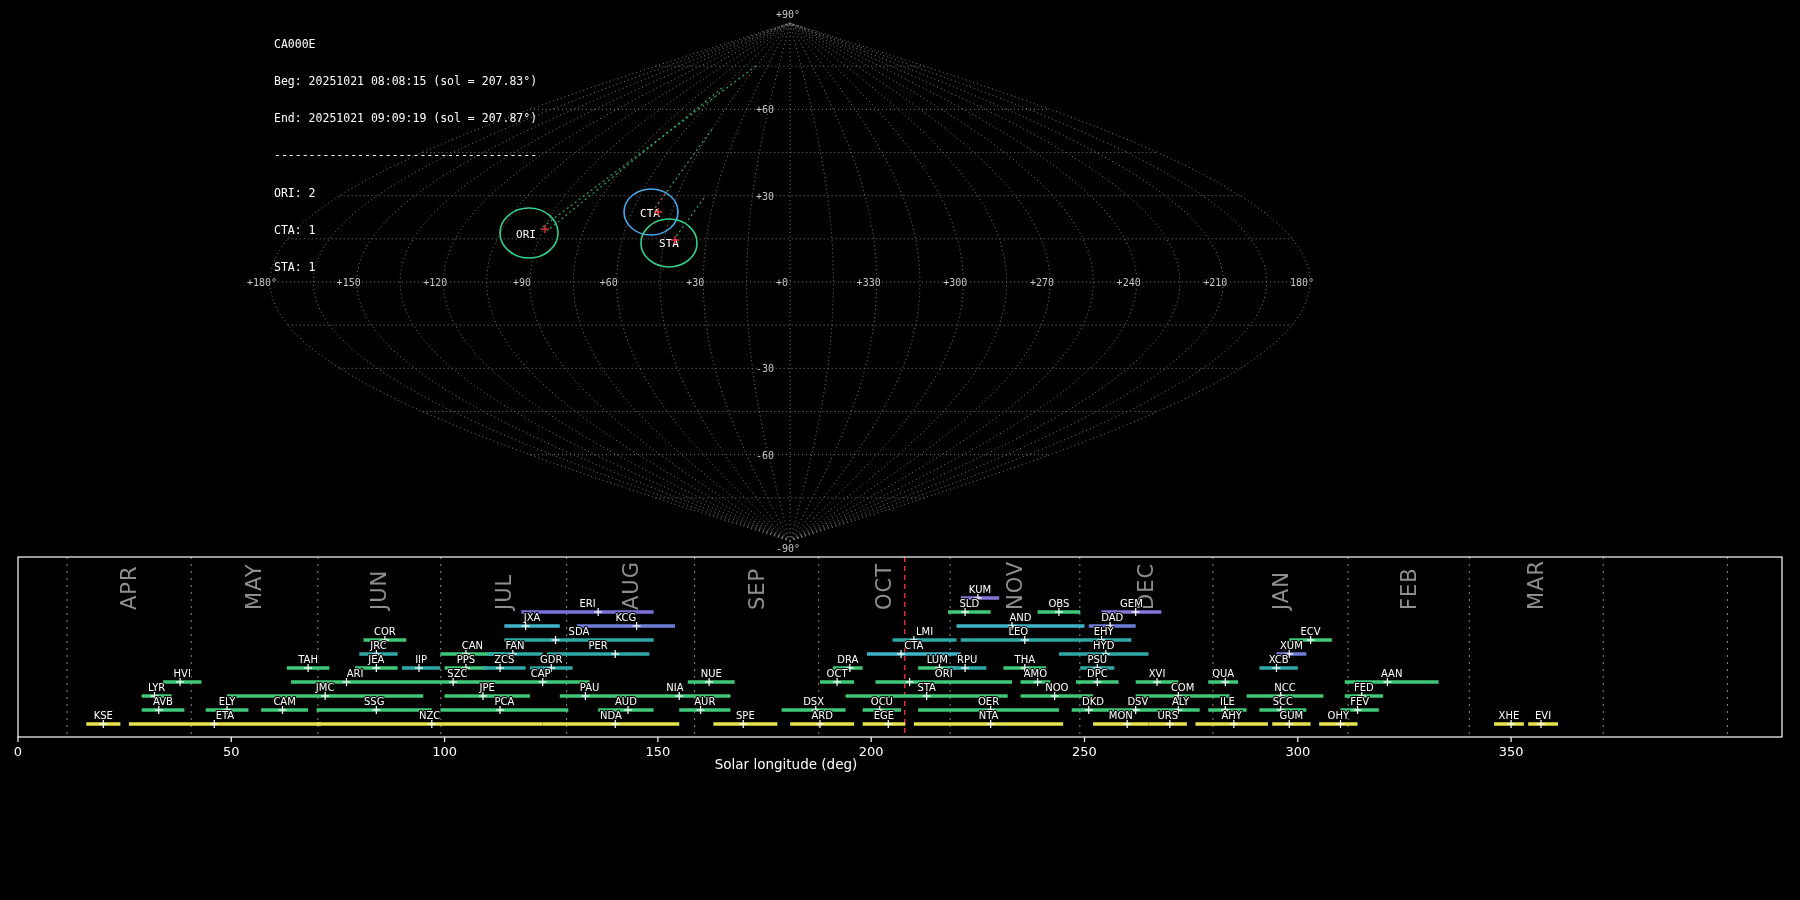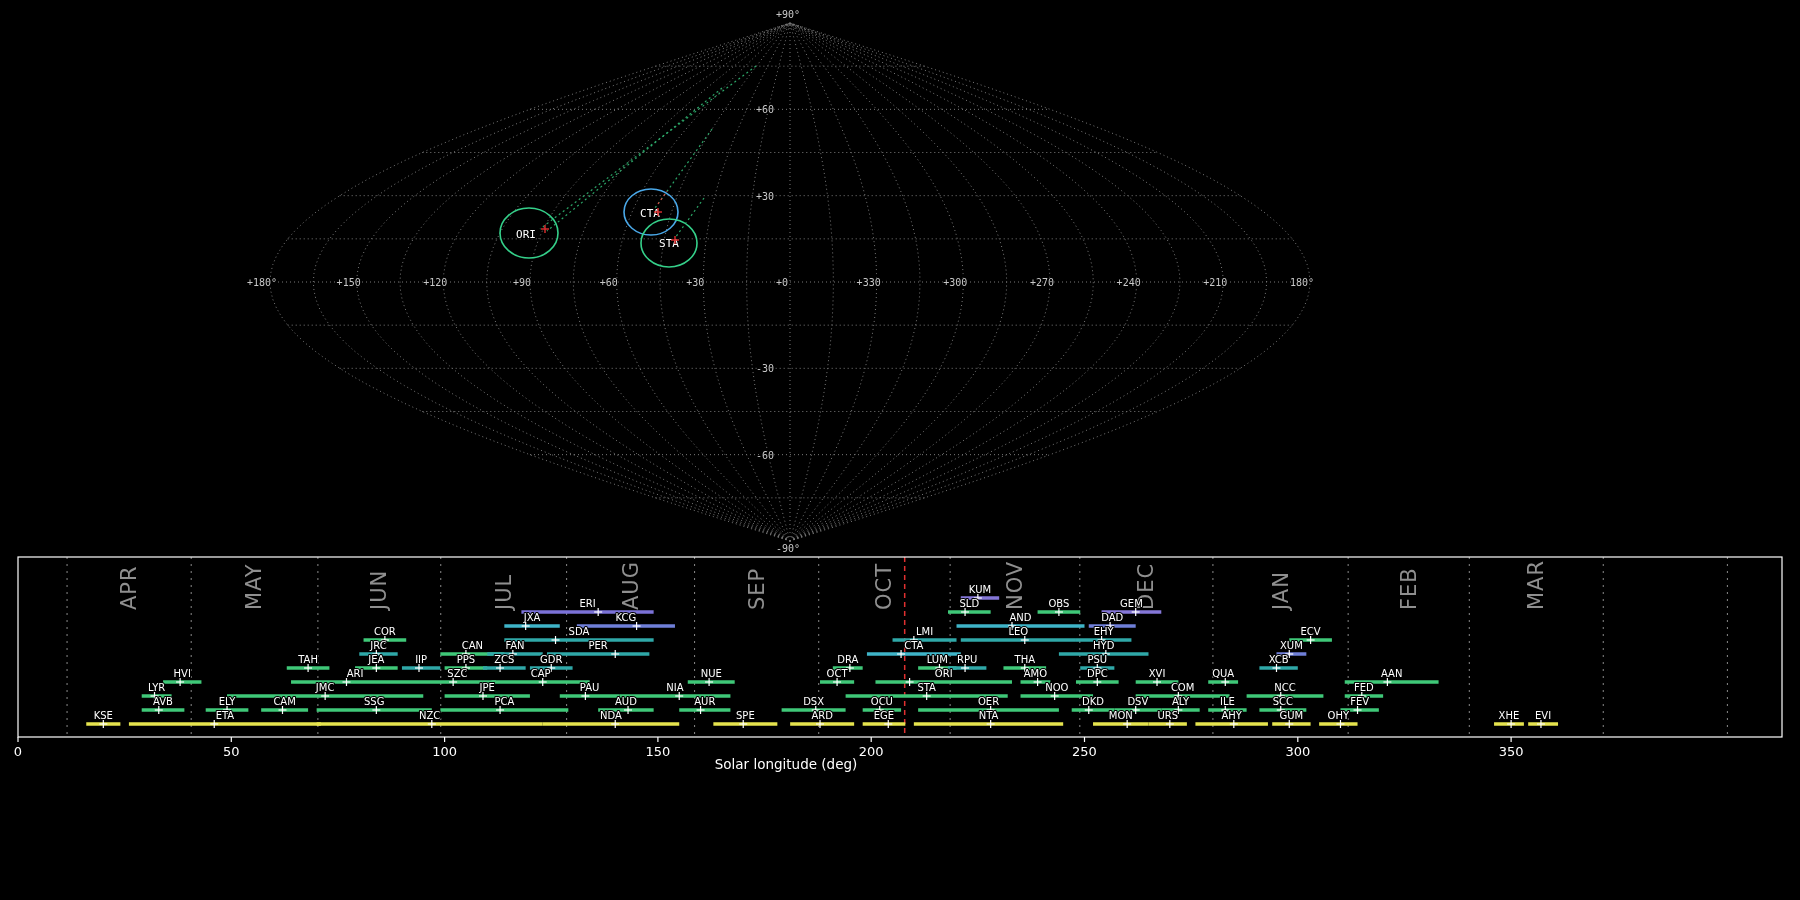--- a/index.html
+++ b/index.html
@@ -657,13 +657,22 @@
       <text x="871.2043530834341" y="756" text-anchor="middle" font-size="13" fill="#ffffff" font-family="&quot;DejaVu Sans&quot;,&quot;Liberation Sans&quot;,sans-serif">200</text>
       <line x1="1084.5054413542925" y1="737" x2="1084.5054413542925" y2="742" stroke="#ffffff" stroke-width="1.2"></line>
       <text x="1084.5054413542925" y="756" text-anchor="middle" font-size="13" fill="#ffffff" font-family="&quot;DejaVu Sans&quot;,&quot;Liberation Sans&quot;,sans-serif">250</text>
       <line x1="1297.8065296251511" y1="737" x2="1297.8065296251511" y2="742" stroke="#ffffff" stroke-width="1.2"></line>
       <text x="1297.8065296251511" y="756" text-anchor="middle" font-size="13" fill="#ffffff" font-family="&quot;DejaVu Sans&quot;,&quot;Liberation Sans&quot;,sans-serif">300</text>
       <line x1="1511.1076178960097" y1="737" x2="1511.1076178960097" y2="742" stroke="#ffffff" stroke-width="1.2"></line>
       <text x="1511.1076178960097" y="756" text-anchor="middle" font-size="13" fill="#ffffff" font-family="&quot;DejaVu Sans&quot;,&quot;Liberation Sans&quot;,sans-serif">350</text>
       <text x="786" y="769" text-anchor="middle" font-size="13.5" fill="#ffffff" font-family="&quot;DejaVu Sans&quot;,&quot;Liberation Sans&quot;,sans-serif">Solar longitude (deg)</text>
     </svg>
 
+  <div class="header-block">
+    <div>CA000E</div>
+    <div>Beg: 20251021 08:08:15 (sol = 207.83°)</div>
+    <div>End: 20251021 09:09:19 (sol = 207.87°)</div>
+    <div>--------------------------------------</div>
+    <div>ORI: 2</div>
+    <div>CTA: 1</div>
+    <div>STA: 1</div>
+  </div>
 </div>
 
 </body></html>

